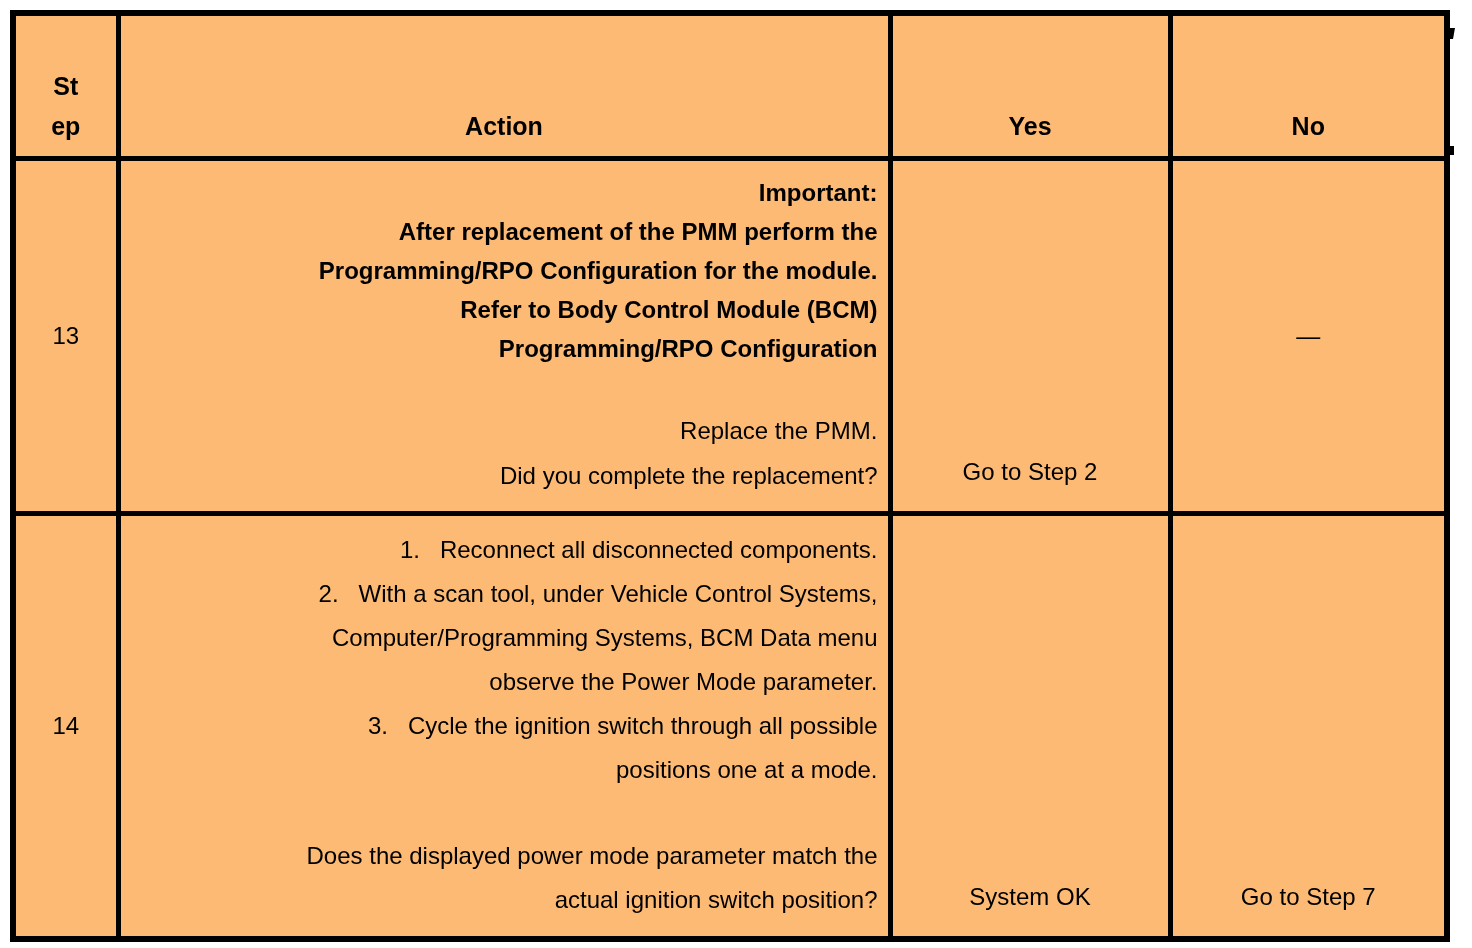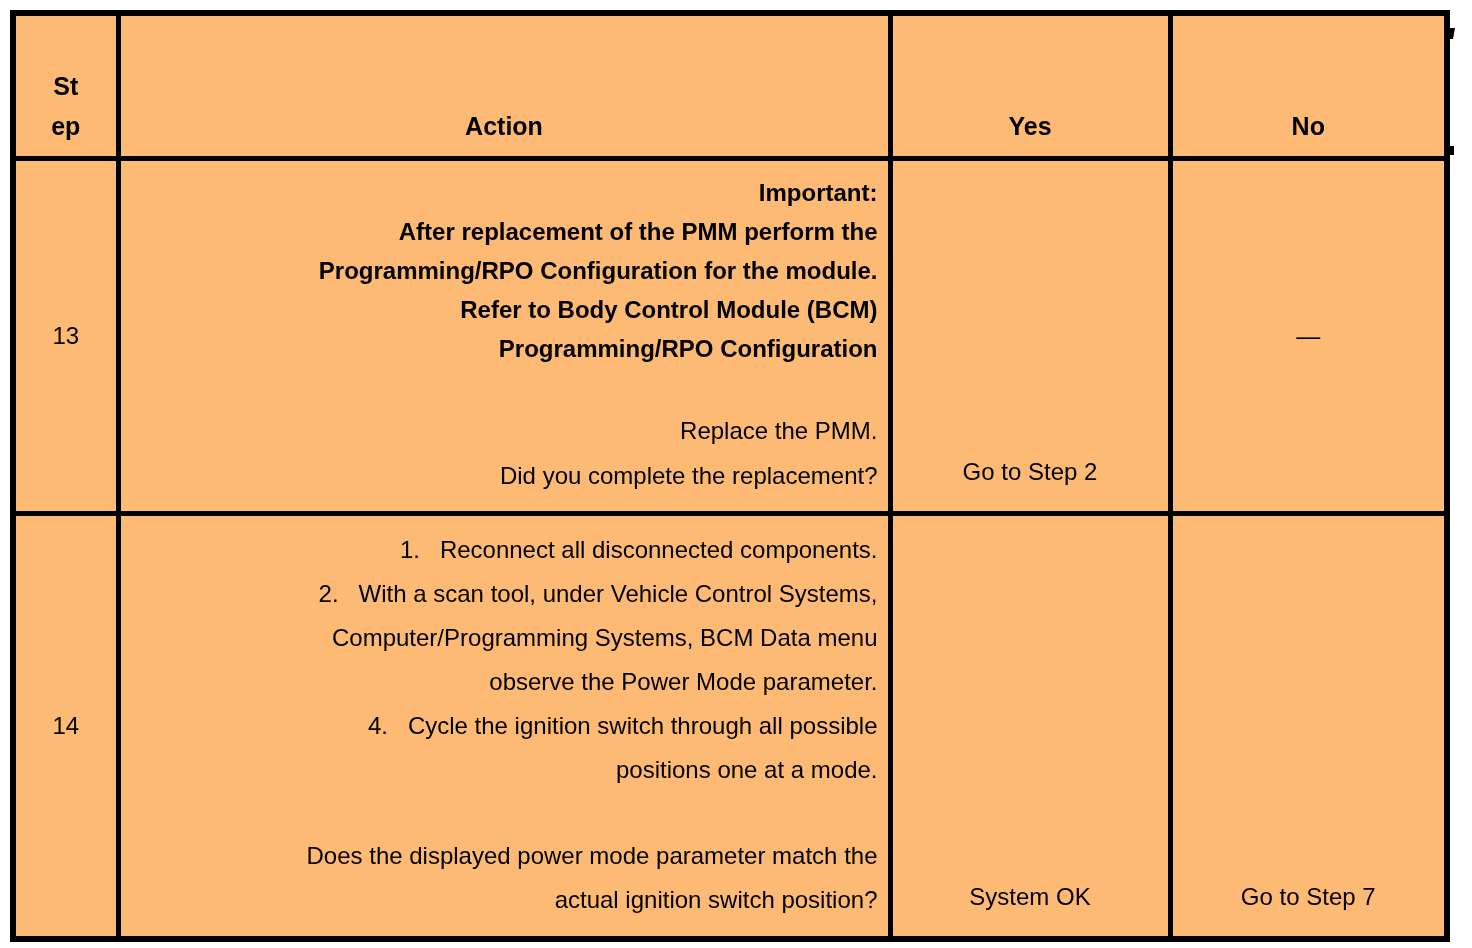--- a/index.html
+++ b/index.html
@@ -136,21 +136,21 @@
         </td>
       </tr>
       <tr class="row14">
         <td class="step-cell">14</td>
         <td class="action-cell">
           <div class="block-steps">
               <div class="line">1.   Reconnect all disconnected components.</div>
               <div class="line">2.   With a scan tool, under Vehicle Control Systems,</div>
               <div class="line">Computer/Programming Systems, BCM Data menu</div>
               <div class="line">observe the Power Mode parameter.</div>
-              <div class="line">4.   Cycle the ignition switch through all possible</div>
+              <div class="line">3.   Cycle the ignition switch through all possible</div>
               <div class="line">positions one at a mode.</div>
             </div>
           <div class="block-question">
               <div class="line"> Does the displayed power mode parameter match the</div>
               <div class="line">actual ignition switch position?</div>
             </div>
         </td>
         <td class="result-cell v-bottom">
           <span>System OK</span>
         </td>

